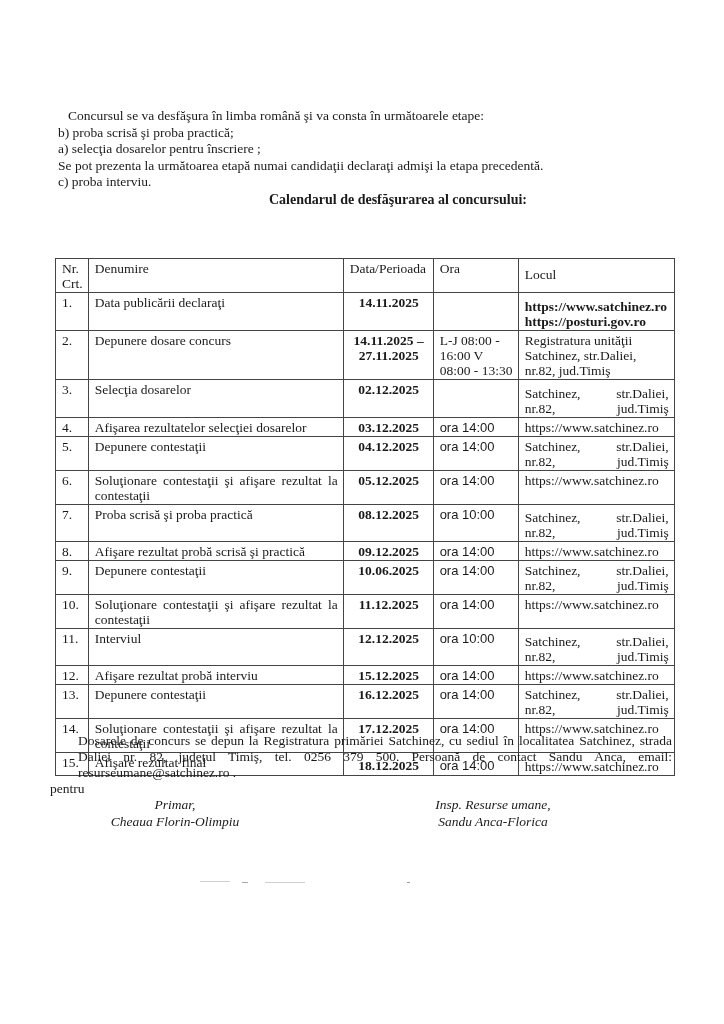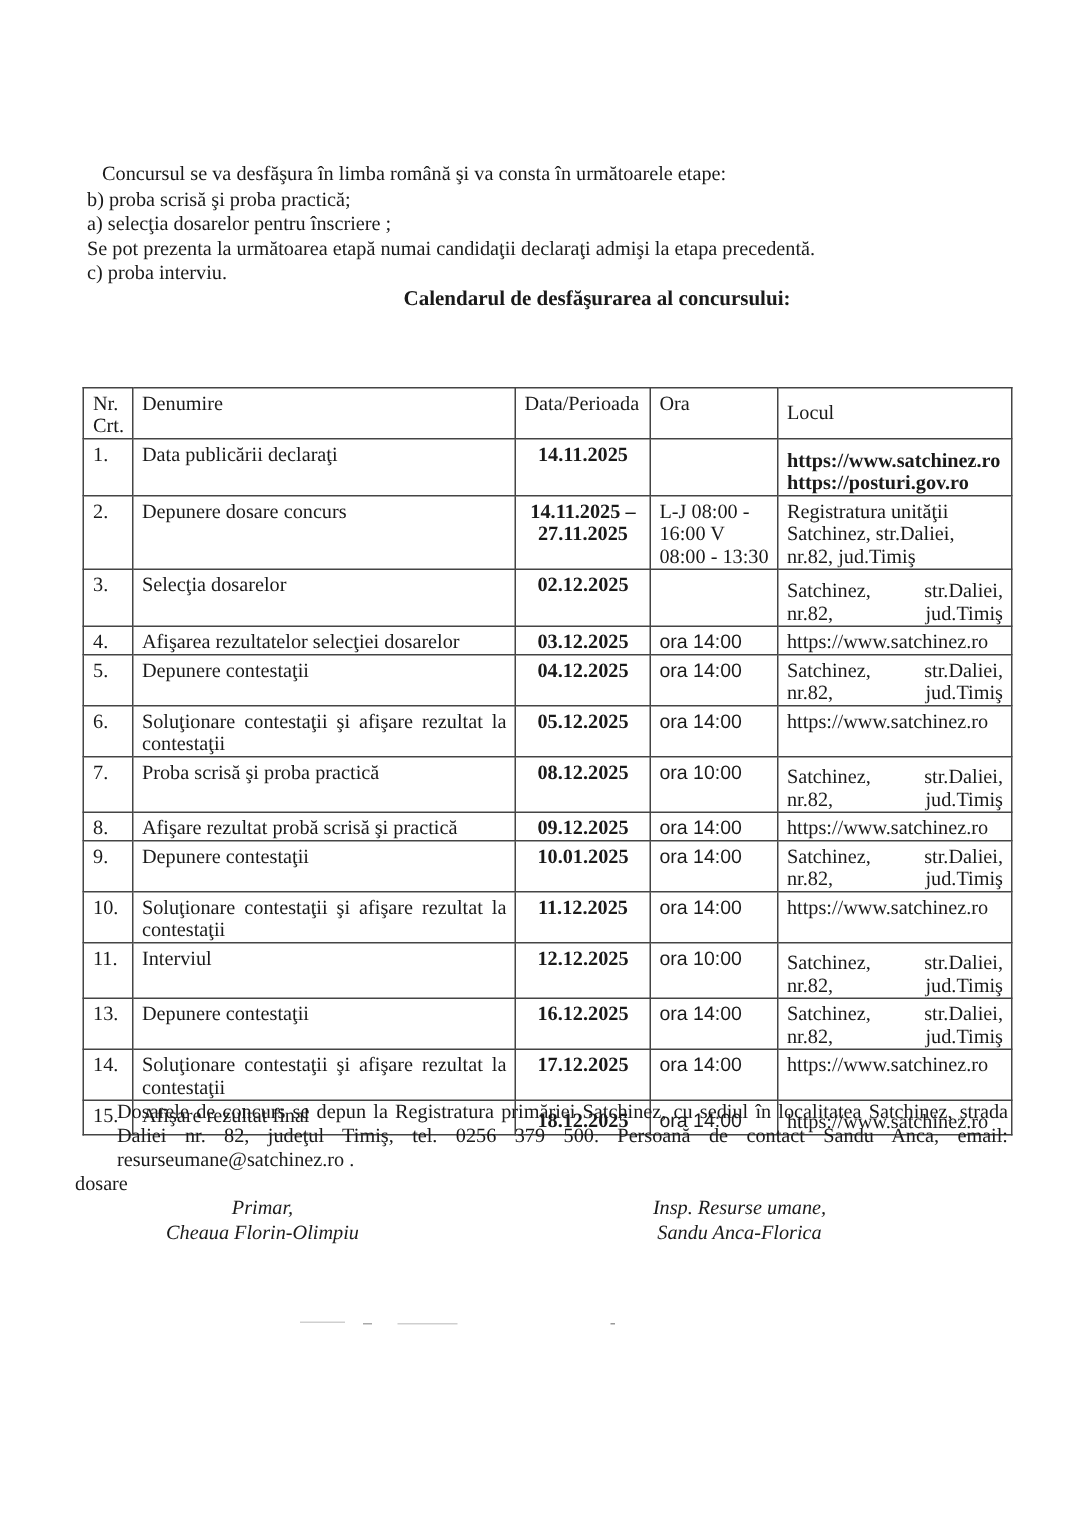--- a/index.html
+++ b/index.html
@@ -109,37 +109,44 @@
   <tr>
     <td class="c-nr">8.</td>
     <td class="c-den">Afişare rezultat probă scrisă şi practică</td>
     <td class="c-data">09.12.2025</td>
     <td class="c-ora ora-center">ora 14:00</td>
     <td class="c-loc">https://www.satchinez.ro</td>
   </tr>
   <tr>
     <td class="c-nr">9.</td>
     <td class="c-den">Depunere contestaţii</td>
-    <td class="c-data">10.01.2025</td>
+    <td class="c-data">10.06.2025</td>
     <td class="c-ora ora-center">ora 14:00</td>
     <td class="c-loc justify">Satchinez, str.Daliei, nr.82, jud.Timiş</td>
   </tr>
   <tr>
     <td class="c-nr">10.</td>
     <td class="c-den" style="text-align:justify;">Soluţionare contestaţii şi afişare rezultat la contestaţii</td>
     <td class="c-data">11.12.2025</td>
     <td class="c-ora ora-center">ora 14:00</td>
     <td class="c-loc">https://www.satchinez.ro</td>
   </tr>
   <tr>
     <td class="c-nr">11.</td>
     <td class="c-den">Interviul</td>
     <td class="c-data">12.12.2025</td>
     <td class="c-ora ora-center">ora 10:00</td>
     <td class="c-loc justify" style="padding-top:5px;">Satchinez, str.Daliei, nr.82, jud.Timiş</td>
+  </tr>
+  <tr>
+    <td class="c-nr">12.</td>
+    <td class="c-den">Afişare rezultat probă interviu</td>
+    <td class="c-data">15.12.2025</td>
+    <td class="c-ora ora-center">ora 14:00</td>
+    <td class="c-loc">https://www.satchinez.ro</td>
   </tr>
   <tr>
     <td class="c-nr">13.</td>
     <td class="c-den">Depunere contestaţii</td>
     <td class="c-data">16.12.2025</td>
     <td class="c-ora ora-center">ora 14:00</td>
     <td class="c-loc justify">Satchinez, str.Daliei, nr.82, jud.Timiş</td>
   </tr>
   <tr>
     <td class="c-nr">14.</td>
@@ -153,21 +160,21 @@
     <td class="c-den">Afişare rezultat final</td>
     <td class="c-data" style="padding-top:5px;">18.12.2025</td>
     <td class="c-ora ora-center" style="padding-top:5px;">ora 14:00</td>
     <td class="c-loc" style="padding-top:6px;">https://www.satchinez.ro</td>
   </tr>
 </tbody>
   </table>
 
 <div class="footer">
   <div class="indent">Dosarele de concurs se depun la  Registratura primăriei Satchinez, cu sediul în localitatea Satchinez, strada Daliei nr. 82, judeţul Timiş, tel. 0256 379 500. Persoană de contact Sandu Anca, email: resurseumane@satchinez.ro .</div>
-  <div>dosare</div>
+  <div>pentru</div>
 </div>
 
 <div class="sig left">
   <div>Primar,</div>
   <div>Cheaua Florin-Olimpiu</div>
 </div>
 <div class="sig right">
   <div>Insp. Resurse umane,</div>
   <div>Sandu Anca-Florica</div>
 </div>

